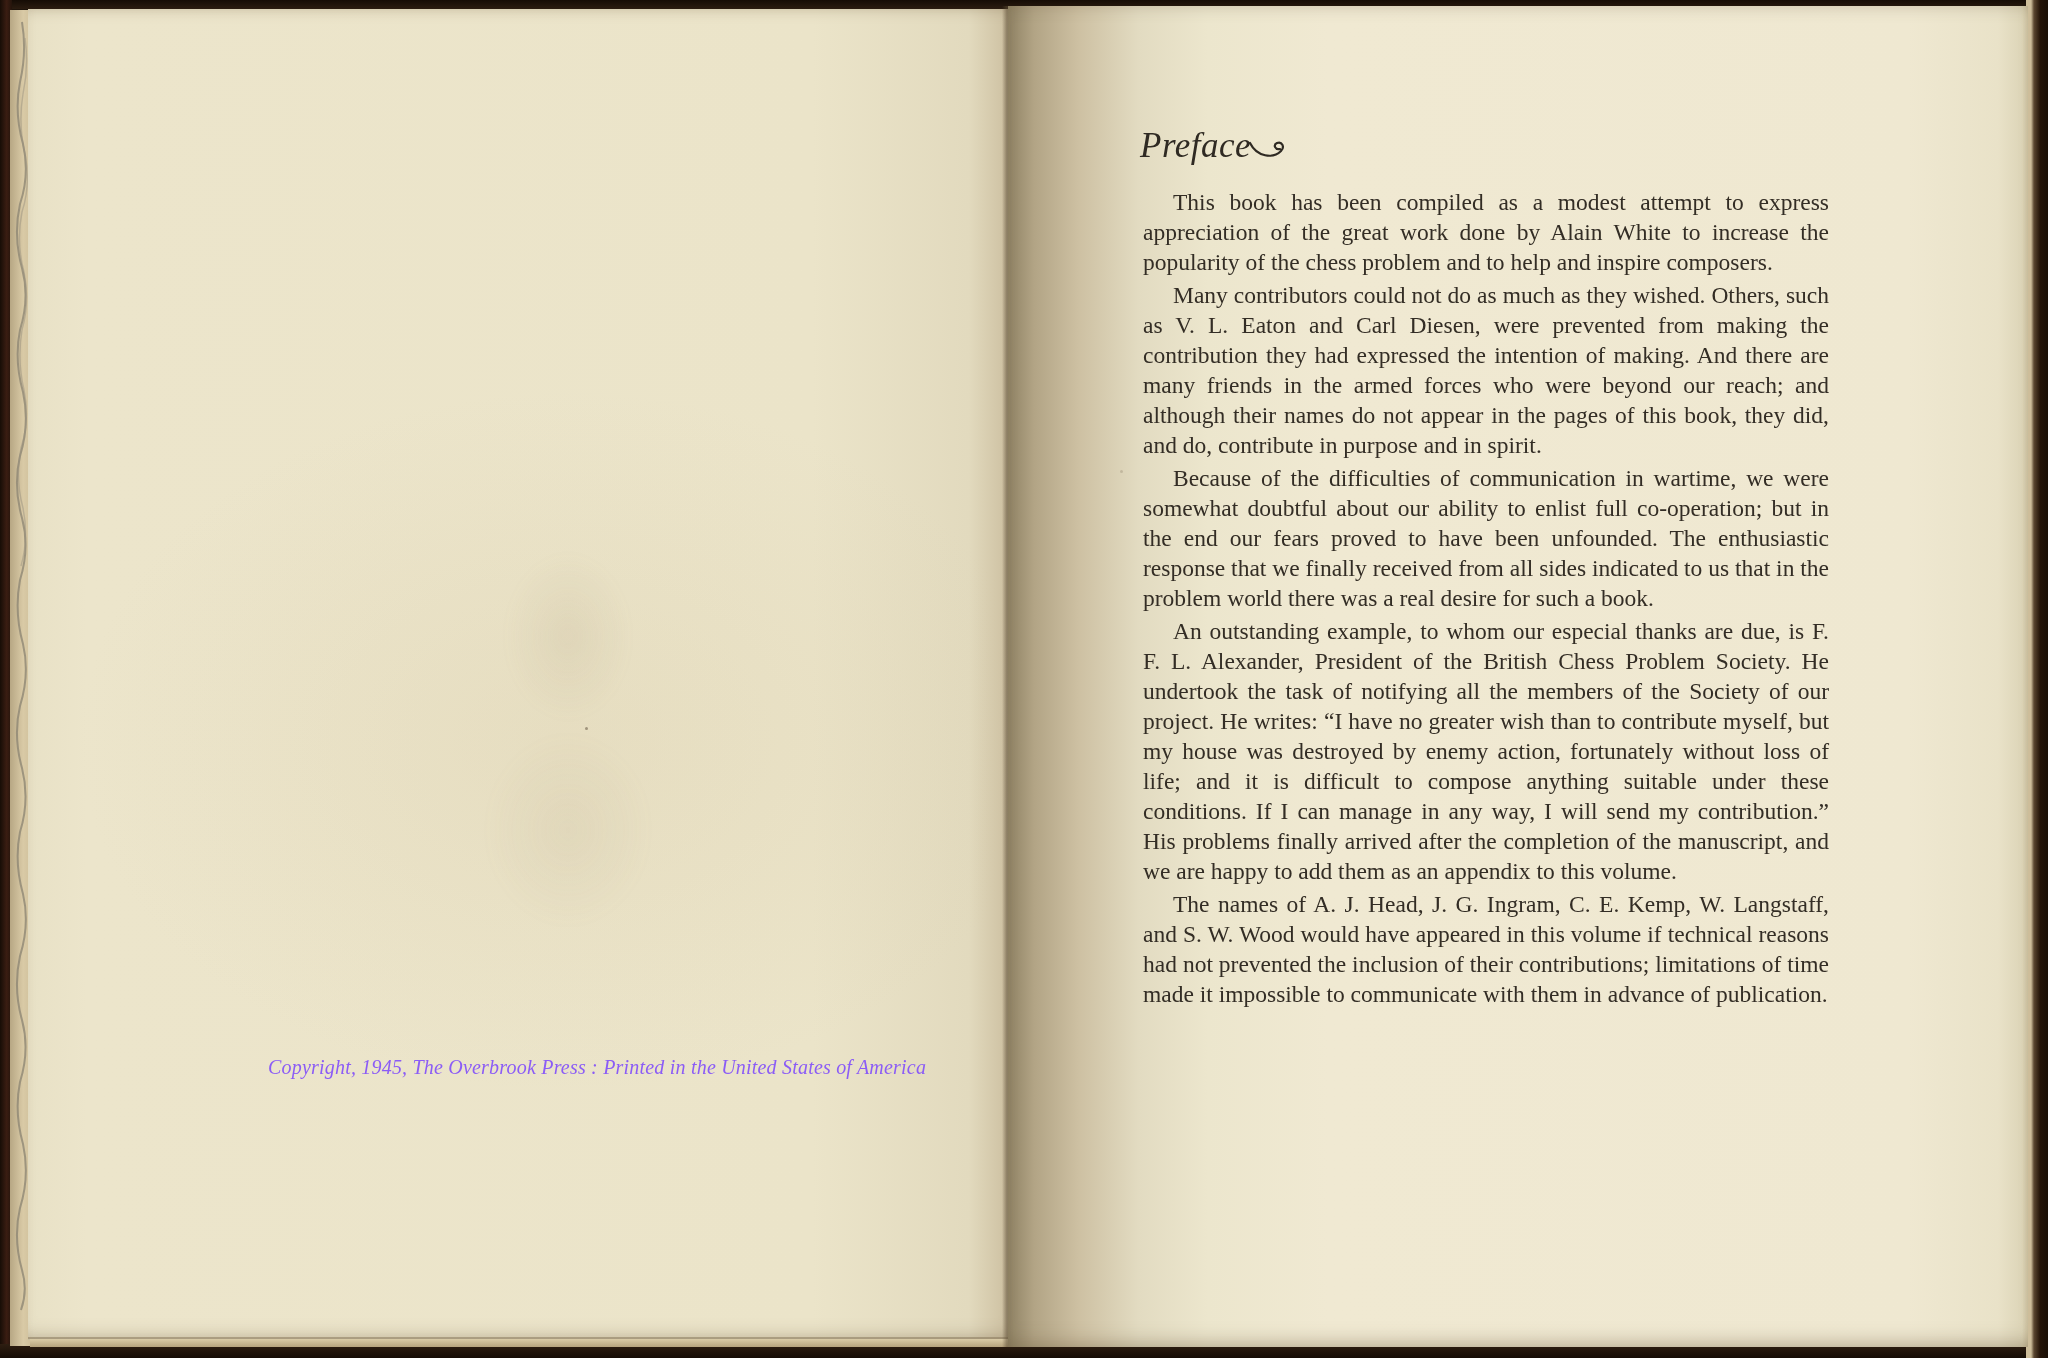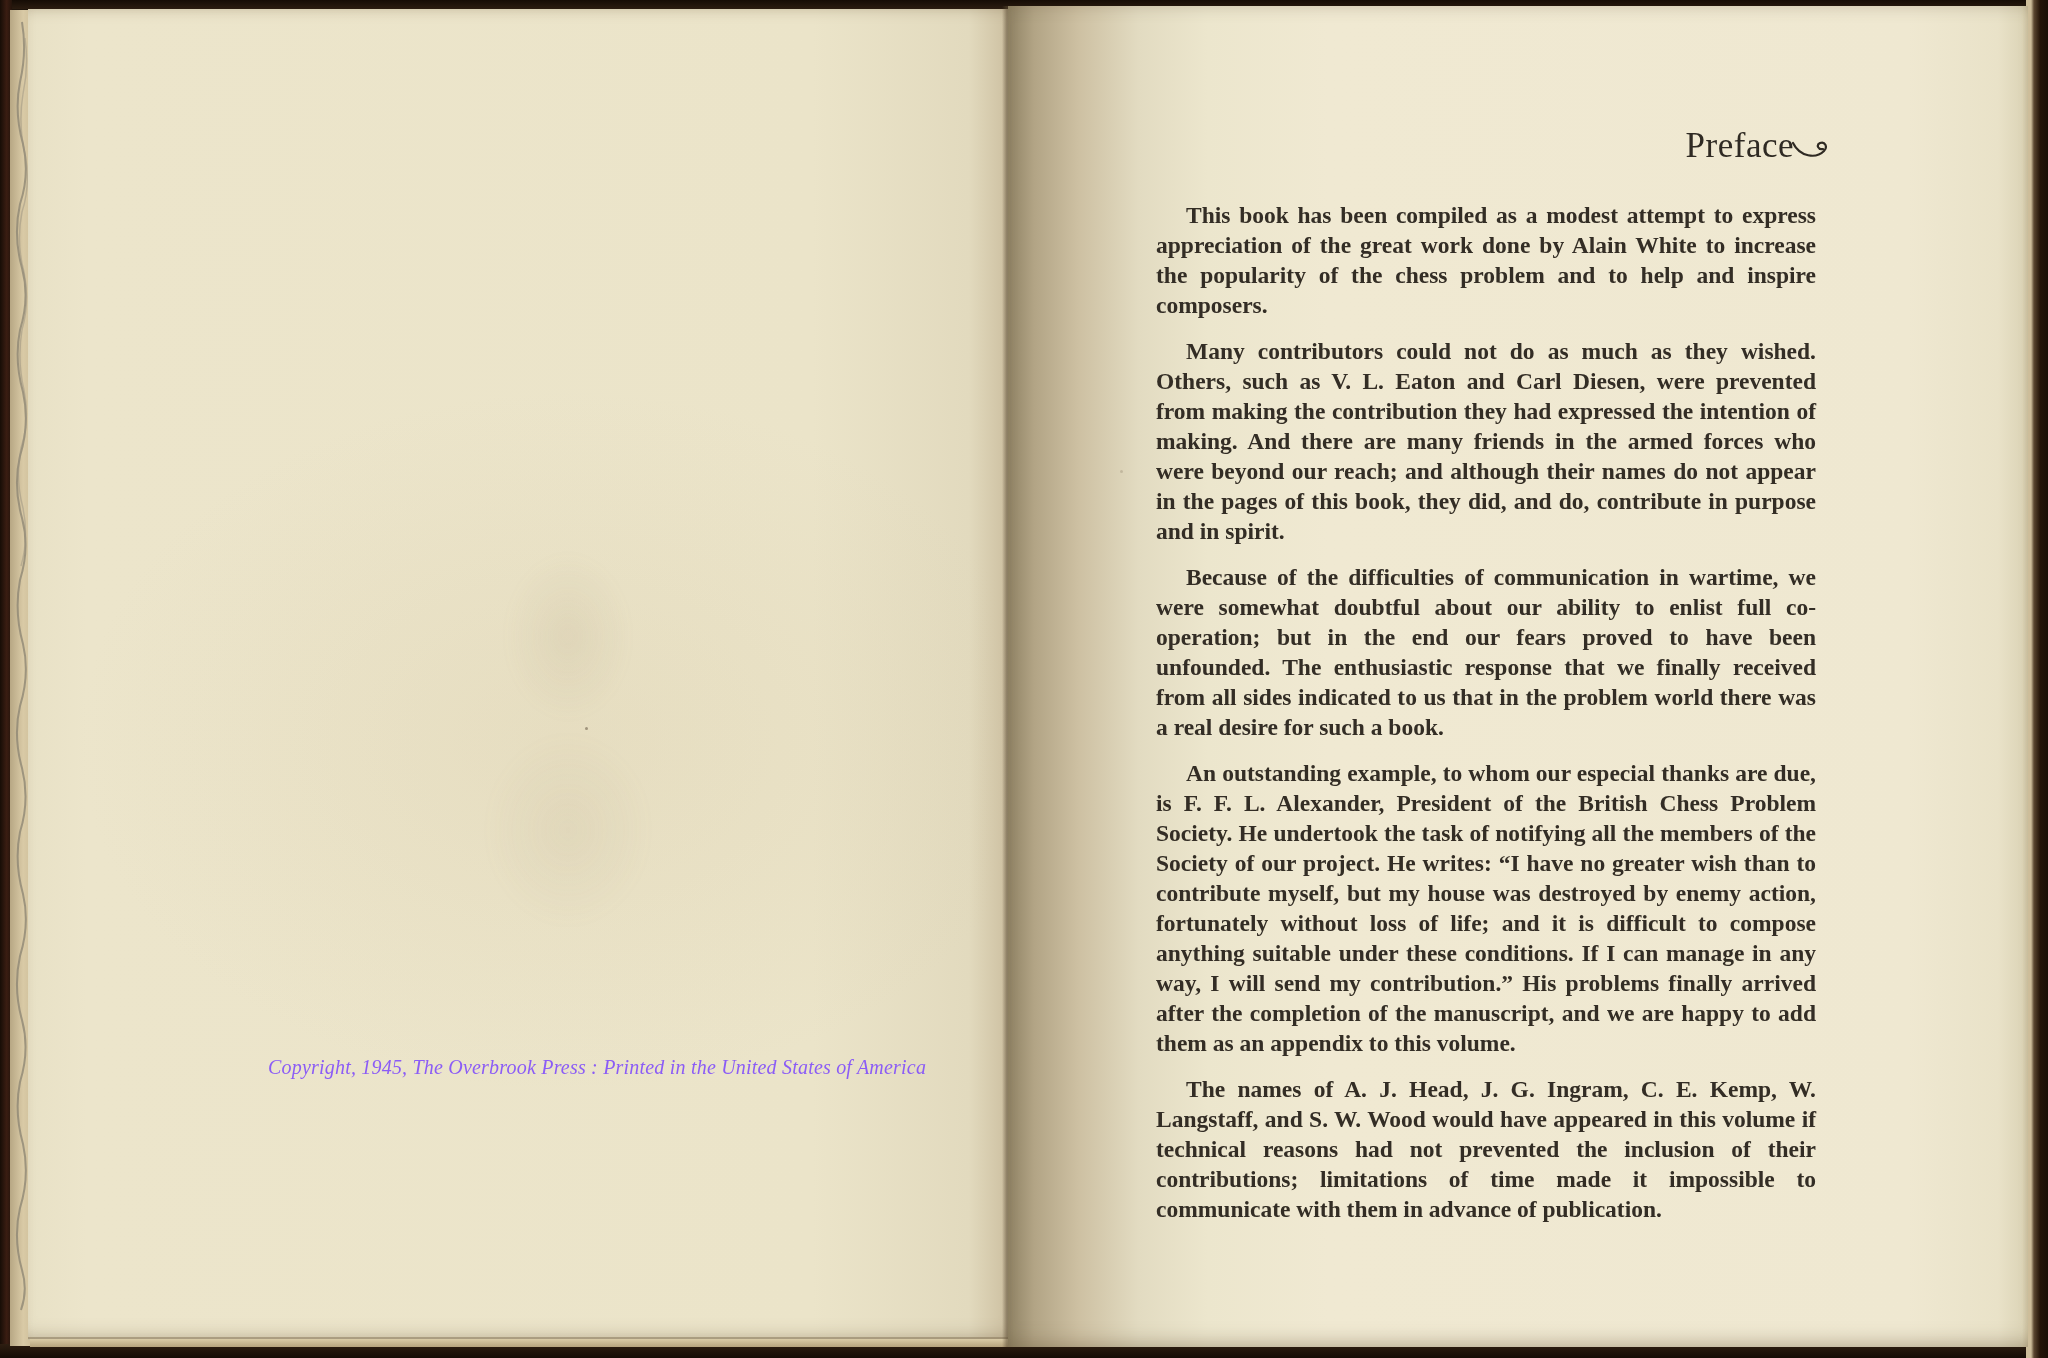--- a/index.html
+++ b/index.html
@@ -75,30 +75,30 @@
     box-shadow:inset 0 -16px 20px -14px rgba(110,92,62,.5), inset 0 12px 16px -12px rgba(110,92,62,.3);
   }
   .gutter-crease{
     position:absolute;left:1002px;top:6px;width:10px;height:1341px;
     background:linear-gradient(to right,rgba(90,74,50,0),rgba(90,74,50,.55),rgba(60,48,30,.35));
   }
 
   
   .preface-heading{
     position:absolute;left:1140px;top:126px;width:692px;
-    text-align:right;font-size:35px;
+    text-align:left;font-style:italic;font-size:35px;
     color:#2f2a23;letter-spacing:.5px;
   }
   .preface-heading .swash{vertical-align:-2px;margin-left:-2px;}
   .preface-body{
     position:absolute;left:1140px;top:184px;width:692px;
     font-size:23.5px;line-height:30px;color:#332d25;
     text-align:justify;
   }
-  .preface-body p{margin:16px;text-indent:30px;font-weight:bold;}
+  .preface-body p{margin:3px;text-indent:30px;}
 
   .speck{position:absolute;width:3px;height:3px;border-radius:50%;background:rgba(90,75,55,.5);}
 </style>
 </head>
 <body>
 
 <div class="spread">
 
   <div class="edge-top"></div>
   <div class="cover-left"></div>

